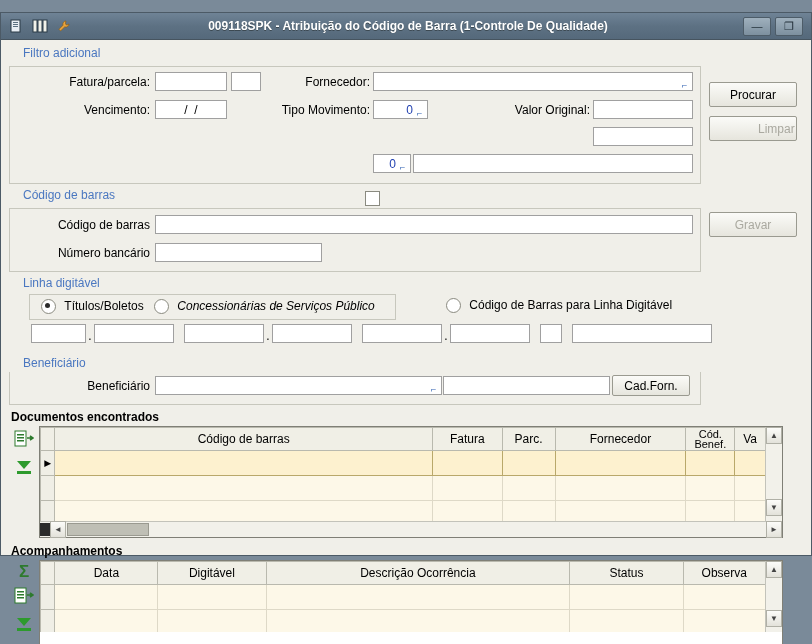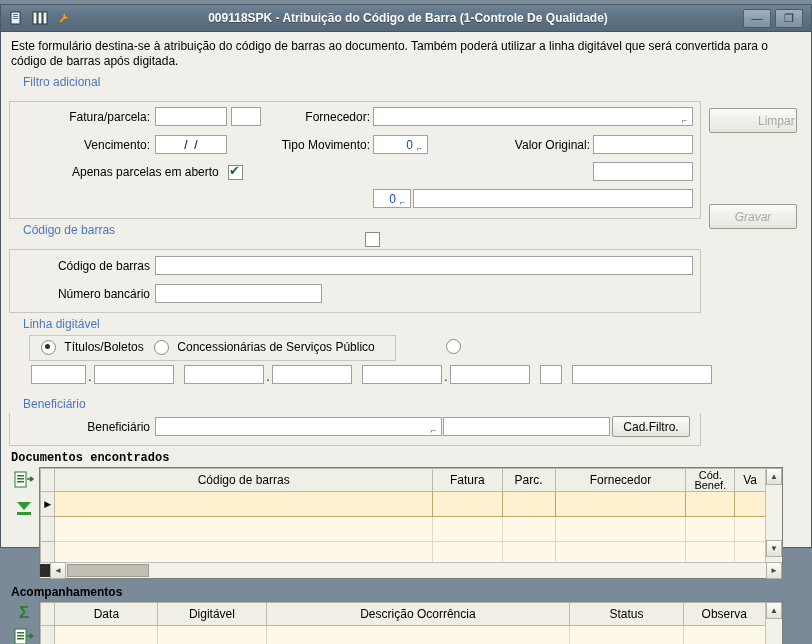--- a/index.html
+++ b/index.html
@@ -5,21 +5,21 @@
   html,body{margin:0;padding:0;}
   body{
     width:812px;height:644px;
     background:#7a8a99;
     font-family:"Liberation Sans",sans-serif;
     font-size:12px;
     color:#000;
     overflow:hidden;
   }
   .window{
-    position:absolute;left:0;top:4px;width:812px;height:544px;
+    position:absolute;left:0;top:12px;width:812px;height:544px;
     background:#f0efe9;
     border:1px solid #4c5a66;
     box-sizing:border-box;
   }
   
   .titlebar{
     height:26px;
     background:linear-gradient(to bottom,#6f8396 0%,#5d7183 50%,#55697b 100%);
     display:flex;align-items:center;
     color:#fff;
@@ -40,21 +40,21 @@
     display:flex;align-items:center;justify-content:center;
     color:#23303a;font-size:11px;line-height:1;
   }
   
   .content{position:relative;padding:6px 8px 0 8px;}
   .intro{font-size:12px;line-height:15px;margin:1px 0 6px 2px;color:#000;}
   .grouplabel{color:#4a77c0;font-size:12px;margin:0 0 2px 14px;}
   .fieldset{
     position:relative;
     border:1px solid #c7c7bd;border-top:none;
-    margin:12px 0 4px 0;
+    margin:6px 0 4px 0;
   }
   .lbl{text-align:right;font-size:12px;padding-right:5px;}
   input.t{
     border:1px solid #a0a0a0;background:#fff;
     height:19px;box-sizing:border-box;font-family:"Liberation Sans",sans-serif;
     font-size:12px;padding:1px 3px;color:#000;
   }
   input.num{text-align:right;color:#1f3fb0;padding-right:14px;}
   .lookup{
     position:relative;display:inline-block;
@@ -142,24 +142,24 @@
     </div>
     <div class="title-text">009118SPK - Atribuição do Código de Barra (1-Controle De Qualidade)</div>
     <div class="title-buttons">
       <div class="tbtn">—</div>
       <div class="tbtn">❐</div>
     </div>
   </div>
 
   <div class="content">
 
-    <div class="intro">Este formulário destina-se à atribuição do código de barras ao documento. Também poderá utilizar a linha digitável que será convertida para o código de barras após digitada.</div>
-
+
+    <button class="btn" style="position:absolute;right:14px;top:42px;width:88px;">Procurar</button>
     <button class="btn disabled" style="position:absolute;right:14px;top:76px;width:88px;padding-left:48px;">Limpar</button>
-    <button class="btn disabled" style="position:absolute;right:14px;top:172px;width:88px;font-style:italic;">Gravar</button>
+    <button class="btn disabled" style="position:absolute;right:14px;top:172px;width:88px;">Gravar</button>
 
     <div class="grouplabel">Filtro adicional</div>
     <div class="fieldset" style="height:116px;width:690px;border-top:1px solid #c7c7bd;border-image:none;position:relative;background:transparent;">
       <div style="position:absolute;left:0;top:0;width:20px;height:1px;"></div>
 
       <div style="position:absolute;left:10px;top:8px;width:130px;text-align:right;" class="lbl">Fatura/parcela:</div>
       <input class="t" style="position: absolute; left: 145px; top: 5px; width: 72px;" value="">
       <input class="t" style="position: absolute; left: 221px; top: 5px; width: 30px;" value="">
 
       <div style="position:absolute;left:215px;top:8px;width:145px;text-align:right;" class="lbl">Fornecedor:</div>
@@ -173,24 +173,20 @@
 
       <div style="position:absolute;left:215px;top:36px;width:145px;text-align:right;" class="lbl">Tipo Movimento:</div>
       <span class="lookup" style="position:absolute;left:363px;top:33px;">
         <input class="t num" style="width: 55px;" value="0">
         <span class="caret">⌐</span>
       </span>
 
       <div style="position:absolute;left:420px;top:36px;width:160px;text-align:right;" class="lbl">Valor Original:</div>
       <input class="t" style="position: absolute; left: 583px; top: 33px; width: 100px;" value="">
 
-      <div style="position:absolute;left:62px;top:63px;">
-        <span class="lbl" style="padding-right:6px;">Apenas parcelas em aberto</span>
-        <span class="chk checked"></span>
-      </div>
 
       <input class="t" style="position: absolute; left: 583px; top: 60px; width: 100px;" value="">
 
       <span class="lookup" style="position:absolute;left:363px;top:87px;">
         <input class="t num" style="width: 38px;" value="0">
         <span class="caret">⌐</span>
       </span>
       <input class="t" style="position: absolute; left: 403px; top: 87px; width: 280px;">
     </div>
 
@@ -210,25 +206,26 @@
     <div class="grouplabel" style="margin-top:4px;">Linha digitável</div>
     <div style="position:relative;height:62px;width:690px;">
       <div style="position:absolute;left:20px;top:2px;width:365px;height:24px;border:1px solid #c7c7bd;"></div>
 
       <div style="position:absolute;left:32px;top:7px;">
         <span class="radio on"></span>
         <span style="padding-left:5px;">Títulos/Boletos</span>
       </div>
       <div style="position:absolute;left:145px;top:7px;">
         <span class="radio"></span>
-        <span style="padding-left:5px;">Concessionárias de Serviços Público</span>
+        <span style="padding-left:5px;font-style:italic;">Concessionárias de Serviços Público</span>
       </div>
 
       <div style="position:absolute;left:437px;top:6px;">
         <span class="radio"></span>
+        <span style="padding-left:5px;">Código de Barras para Linha Digitável</span>
       </div>
 
       <div style="position:absolute;left:22px;top:32px;display:flex;align-items:flex-end;">
         <input class="t" style="width: 55px;">
         <span style="width:8px;text-align:center;">.</span>
         <input class="t" style="width: 80px;">
         <span style="width:10px;"></span>
         <input class="t" style="width: 80px;">
         <span style="width:8px;text-align:center;">.</span>
         <input class="t" style="width: 80px;">
@@ -244,24 +241,24 @@
     </div>
 
     <div class="grouplabel" style="margin-top:2px;">Beneficiário</div>
     <div style="position:relative;height:32px;width:690px;border:1px solid #c7c7bd;border-top:none;">
       <div style="position:absolute;left:10px;top:7px;width:130px;text-align:right;" class="lbl">Beneficiário</div>
       <span class="lookup" style="position:absolute;left:145px;top:4px;">
         <input class="t" style="width: 287px;" value="">
         <span class="caret">⌐</span>
       </span>
       <input class="t" style="position: absolute; left: 433px; top: 4px; width: 167px;" value="">
-      <button class="btn" style="position:absolute;left:602px;top:3px;width:78px;height:21px;">Cad.Filtro.</button>
-    </div>
-
-    <div class="sectionhdr" style="margin-top:5px;font-family:Liberation Mono, monospace;">Documentos encontrados</div>
+      <button class="btn" style="position:absolute;left:602px;top:3px;width:78px;height:21px;">Cad.Forn.</button>
+    </div>
+
+    <div class="sectionhdr" style="margin-top:5px;">Documentos encontrados</div>
     <div class="gridwrap" style="width:774px;">
       <div class="gridicons">
         <span>
           <svg width="20" height="18" viewBox="0 0 20 18">
               <rect x="1" y="1" width="11" height="15" fill="#fff" stroke="#2d7a2d"></rect>
               <rect x="3" y="4" width="7" height="1.5" fill="#2d7a2d"></rect>
               <rect x="3" y="7" width="7" height="1.5" fill="#2d7a2d"></rect>
               <rect x="3" y="10" width="7" height="1.5" fill="#2d7a2d"></rect>
               <path d="M13 8h5M16 6l3 2-3 2" stroke="#2d7a2d" stroke-width="1.6" fill="none"></path>
             </svg>

